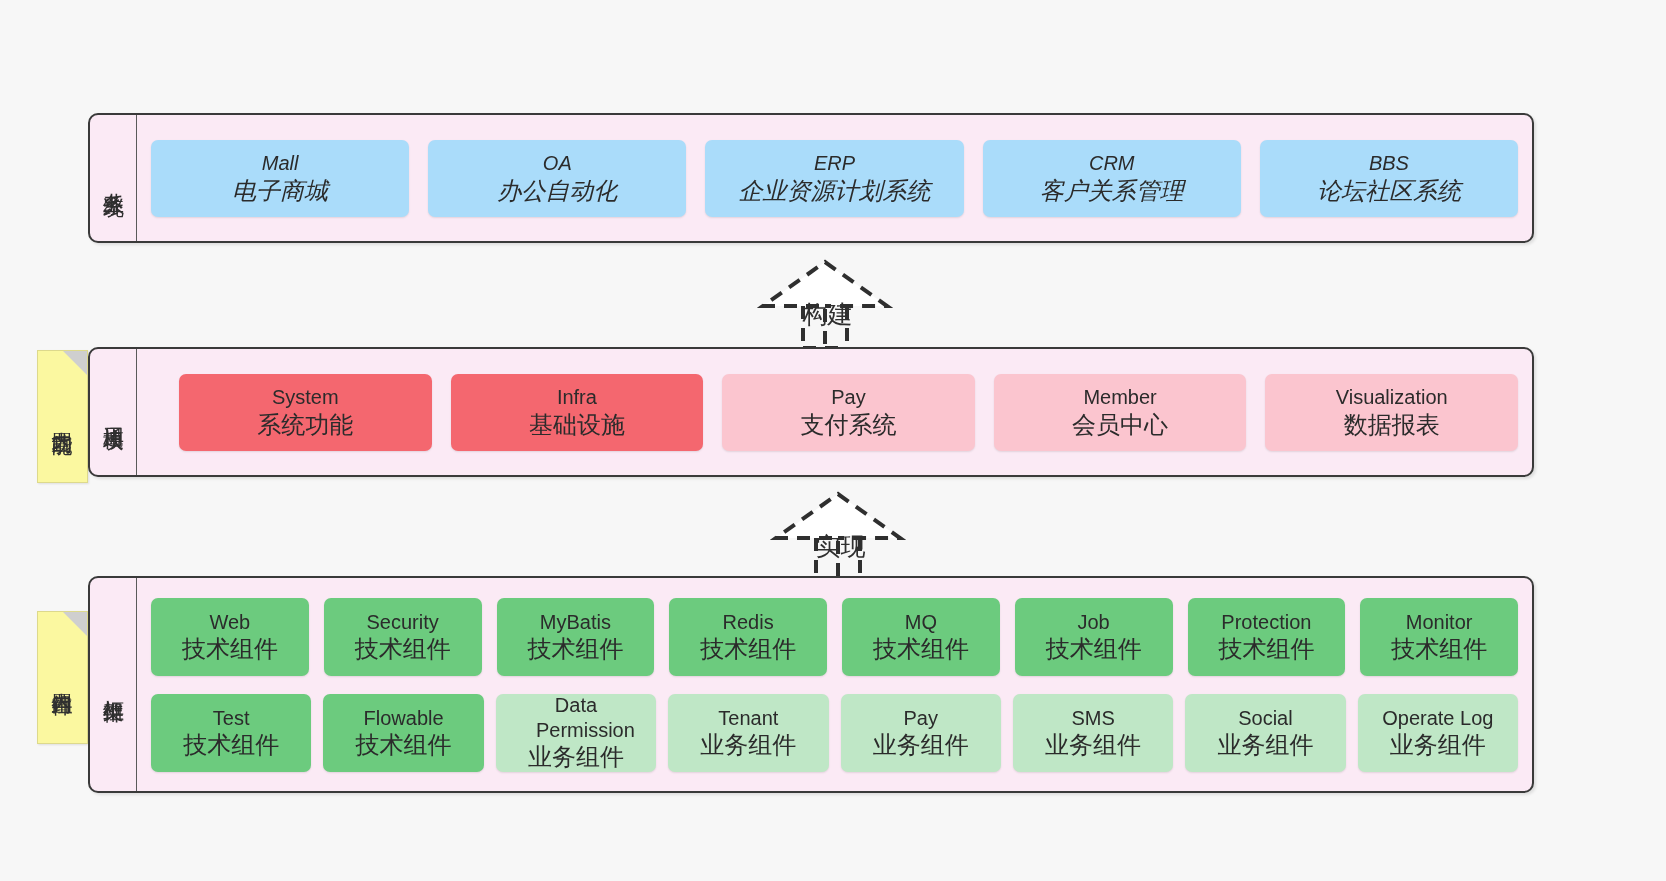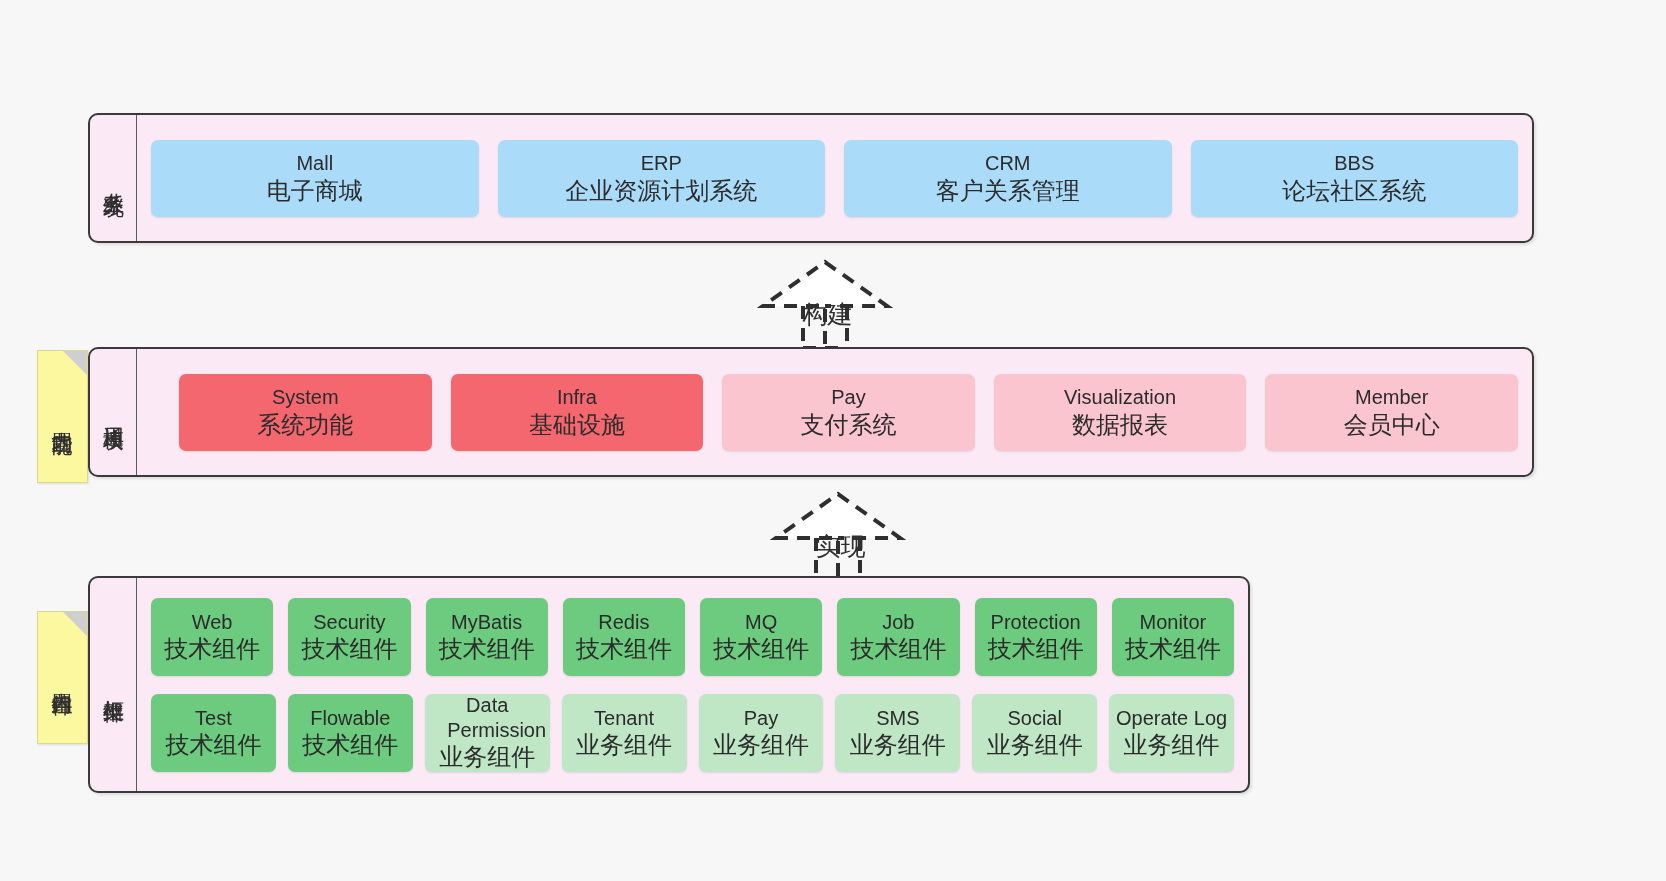--- a/index.html
+++ b/index.html
@@ -77,21 +77,21 @@
     text-align: center;
     line-height: 1.22;
     color: #2b2b2b;
     box-shadow: 0 1px 2px rgba(0,0,0,0.10);
     padding: 4px 6px;
     box-sizing: border-box;
   }
   .node .n-title { font-size: 20px; }
   .node .n-sub   { font-size: 24px; }
 
-  .node.blue        { background: #aadcfa; }
+  .node.blue        { background: #aadcfa; font-style: italic; }
   .node.red-strong  { background: #f4676f; }
   .node.red-light   { background: #fbc5cf; }
   .node.green-strong{ background: #6ccb7e; }
   .node.green-light { background: #bfe7c6; }
 
   
   .sticky {
     position: absolute;
     background: #fbf8a0;
     border: 1px solid #ddd98c;
@@ -146,20 +146,24 @@
   <div class="layer" style="left:88px; top:113px; width:1446px; height:130px;">
     <div class="layer-label">业务系统</div>
     <div class="layer-body">
       <div class="row" style="height:77px;">
 
         <div class="node blue">
           <span class="n-title">Mall</span>
           <span class="n-sub">电子商城</span>
         </div>
 
+        <div class="node blue">
+          <span class="n-title">OA</span>
+          <span class="n-sub">办公自动化</span>
+        </div>
 
         <div class="node blue">
           <span class="n-title">ERP</span>
           <span class="n-sub">企业资源计划系统</span>
         </div>
 
         <div class="node blue">
           <span class="n-title">CRM</span>
           <span class="n-sub">客户关系管理</span>
         </div>
@@ -206,27 +210,27 @@
           <span class="n-sub">基础设施</span>
         </div>
 
 
         <div class="node red-light">
           <span class="n-title">Pay</span>
           <span class="n-sub">支付系统</span>
         </div>
 
         <div class="node red-light">
+          <span class="n-title">Member</span>
+          <span class="n-sub">会员中心</span>
+        </div>
+
+        <div class="node red-light">
           <span class="n-title">Visualization</span>
           <span class="n-sub">数据报表</span>
-        </div>
-
-        <div class="node red-light">
-          <span class="n-title">Member</span>
-          <span class="n-sub">会员中心</span>
         </div>
 
       </div>
     </div>
   </div>
 
   <div class="arrow" style="left:768px; top:490px; width:150px; height:92px;">
     <svg width="150" height="92" viewBox="0 0 150 92" aria-hidden="true">
       <path d="M 70 86 L 70 48 L 8 48 L 70 4 L 132 48 L 70 48" fill="#ffffff" stroke="#2f2f2f" stroke-width="4" stroke-dasharray="13 9" stroke-linejoin="miter" fill-rule="nonzero"></path>
       <path d="M 48 48 L 48 92" fill="none" stroke="#2f2f2f" stroke-width="4" stroke-dasharray="13 9"></path>
@@ -234,21 +238,21 @@
       <path d="M 48 90 L 92 90" fill="none" stroke="#2f2f2f" stroke-width="4" stroke-dasharray="13 9"></path>
     </svg>
     <div class="a-label" style="top:40px; left:-5px;">实现</div>
   </div>
 
   <div class="sticky" style="left:37px; top:611px; width:51px; height:133px;">
     <span class="fold"></span>
     <span>内置组件</span>
   </div>
 
-  <div class="layer" style="left:88px; top:576px; width:1162px; height:217px;">
+  <div class="layer" style="left:88px; top:576px; width:1446px; height:217px;">
     <div class="layer-label">框架组件</div>
     <div class="layer-body" style="gap:18px;">
 
       <div class="row" style="height:78px; gap:15px;">
         <div class="node green-strong">
           <span class="n-title">Web</span>
           <span class="n-sub">技术组件</span>
         </div>
         <div class="node green-strong">
           <span class="n-title">Security</span>

